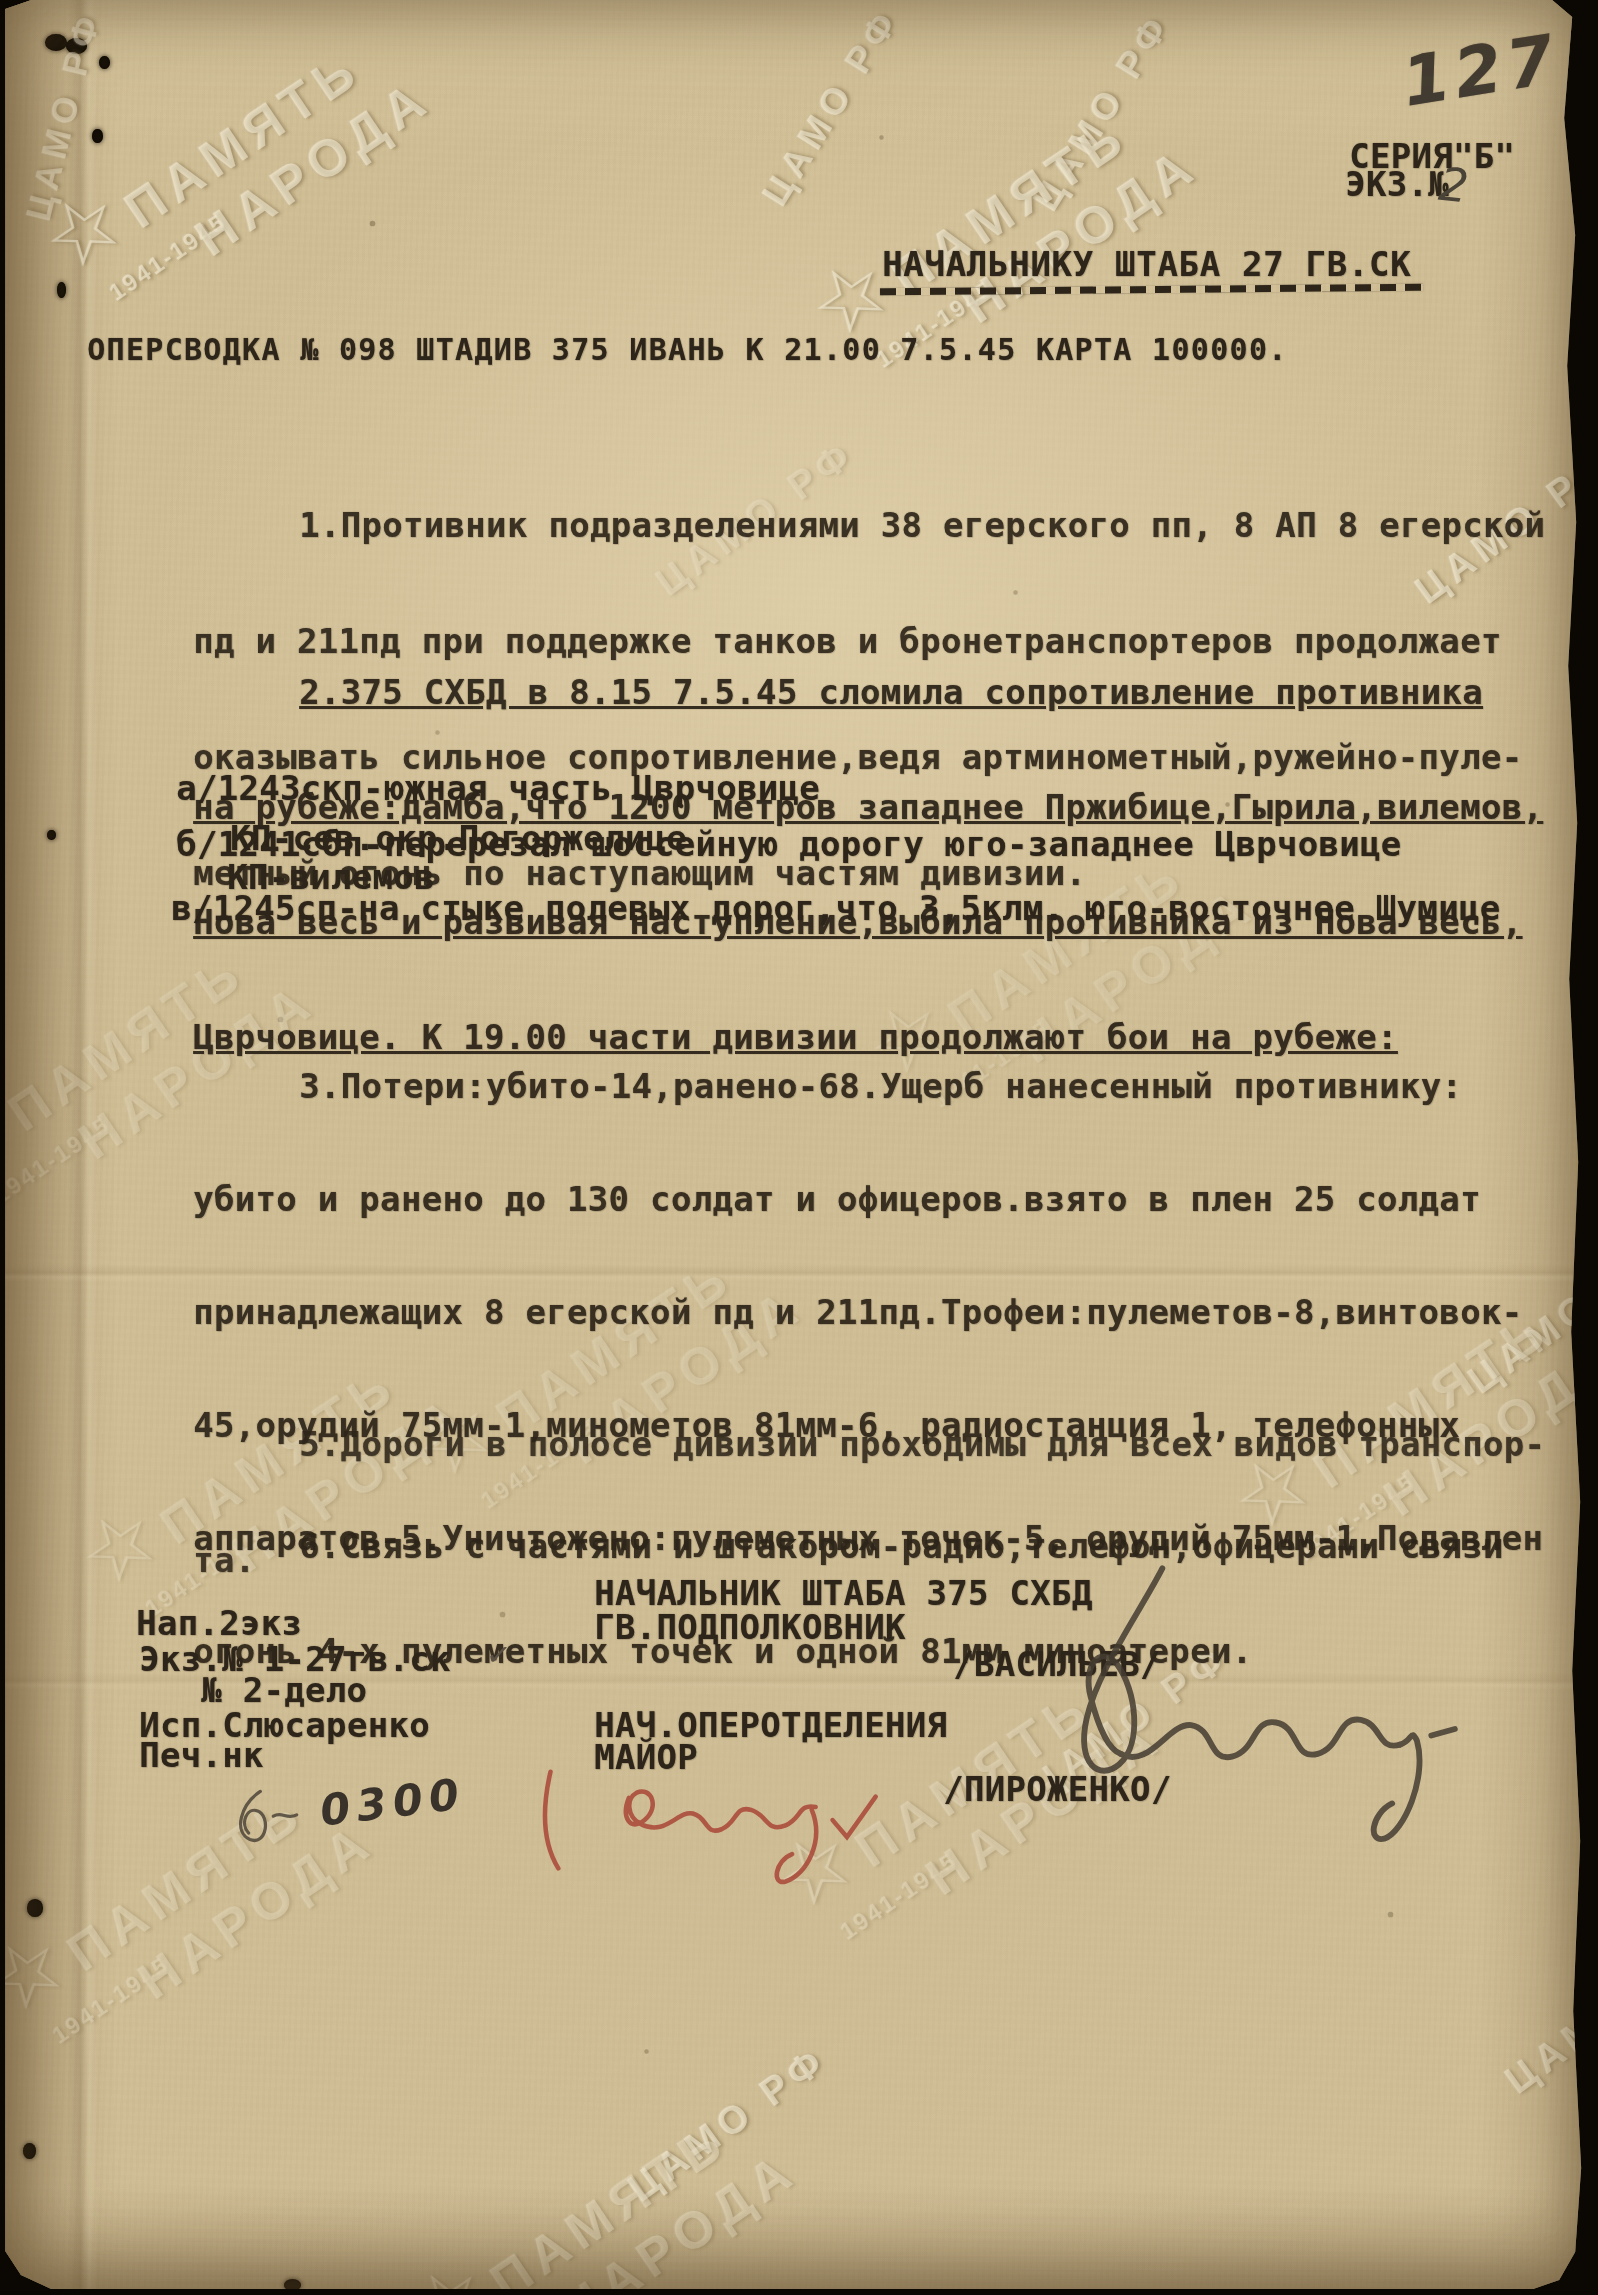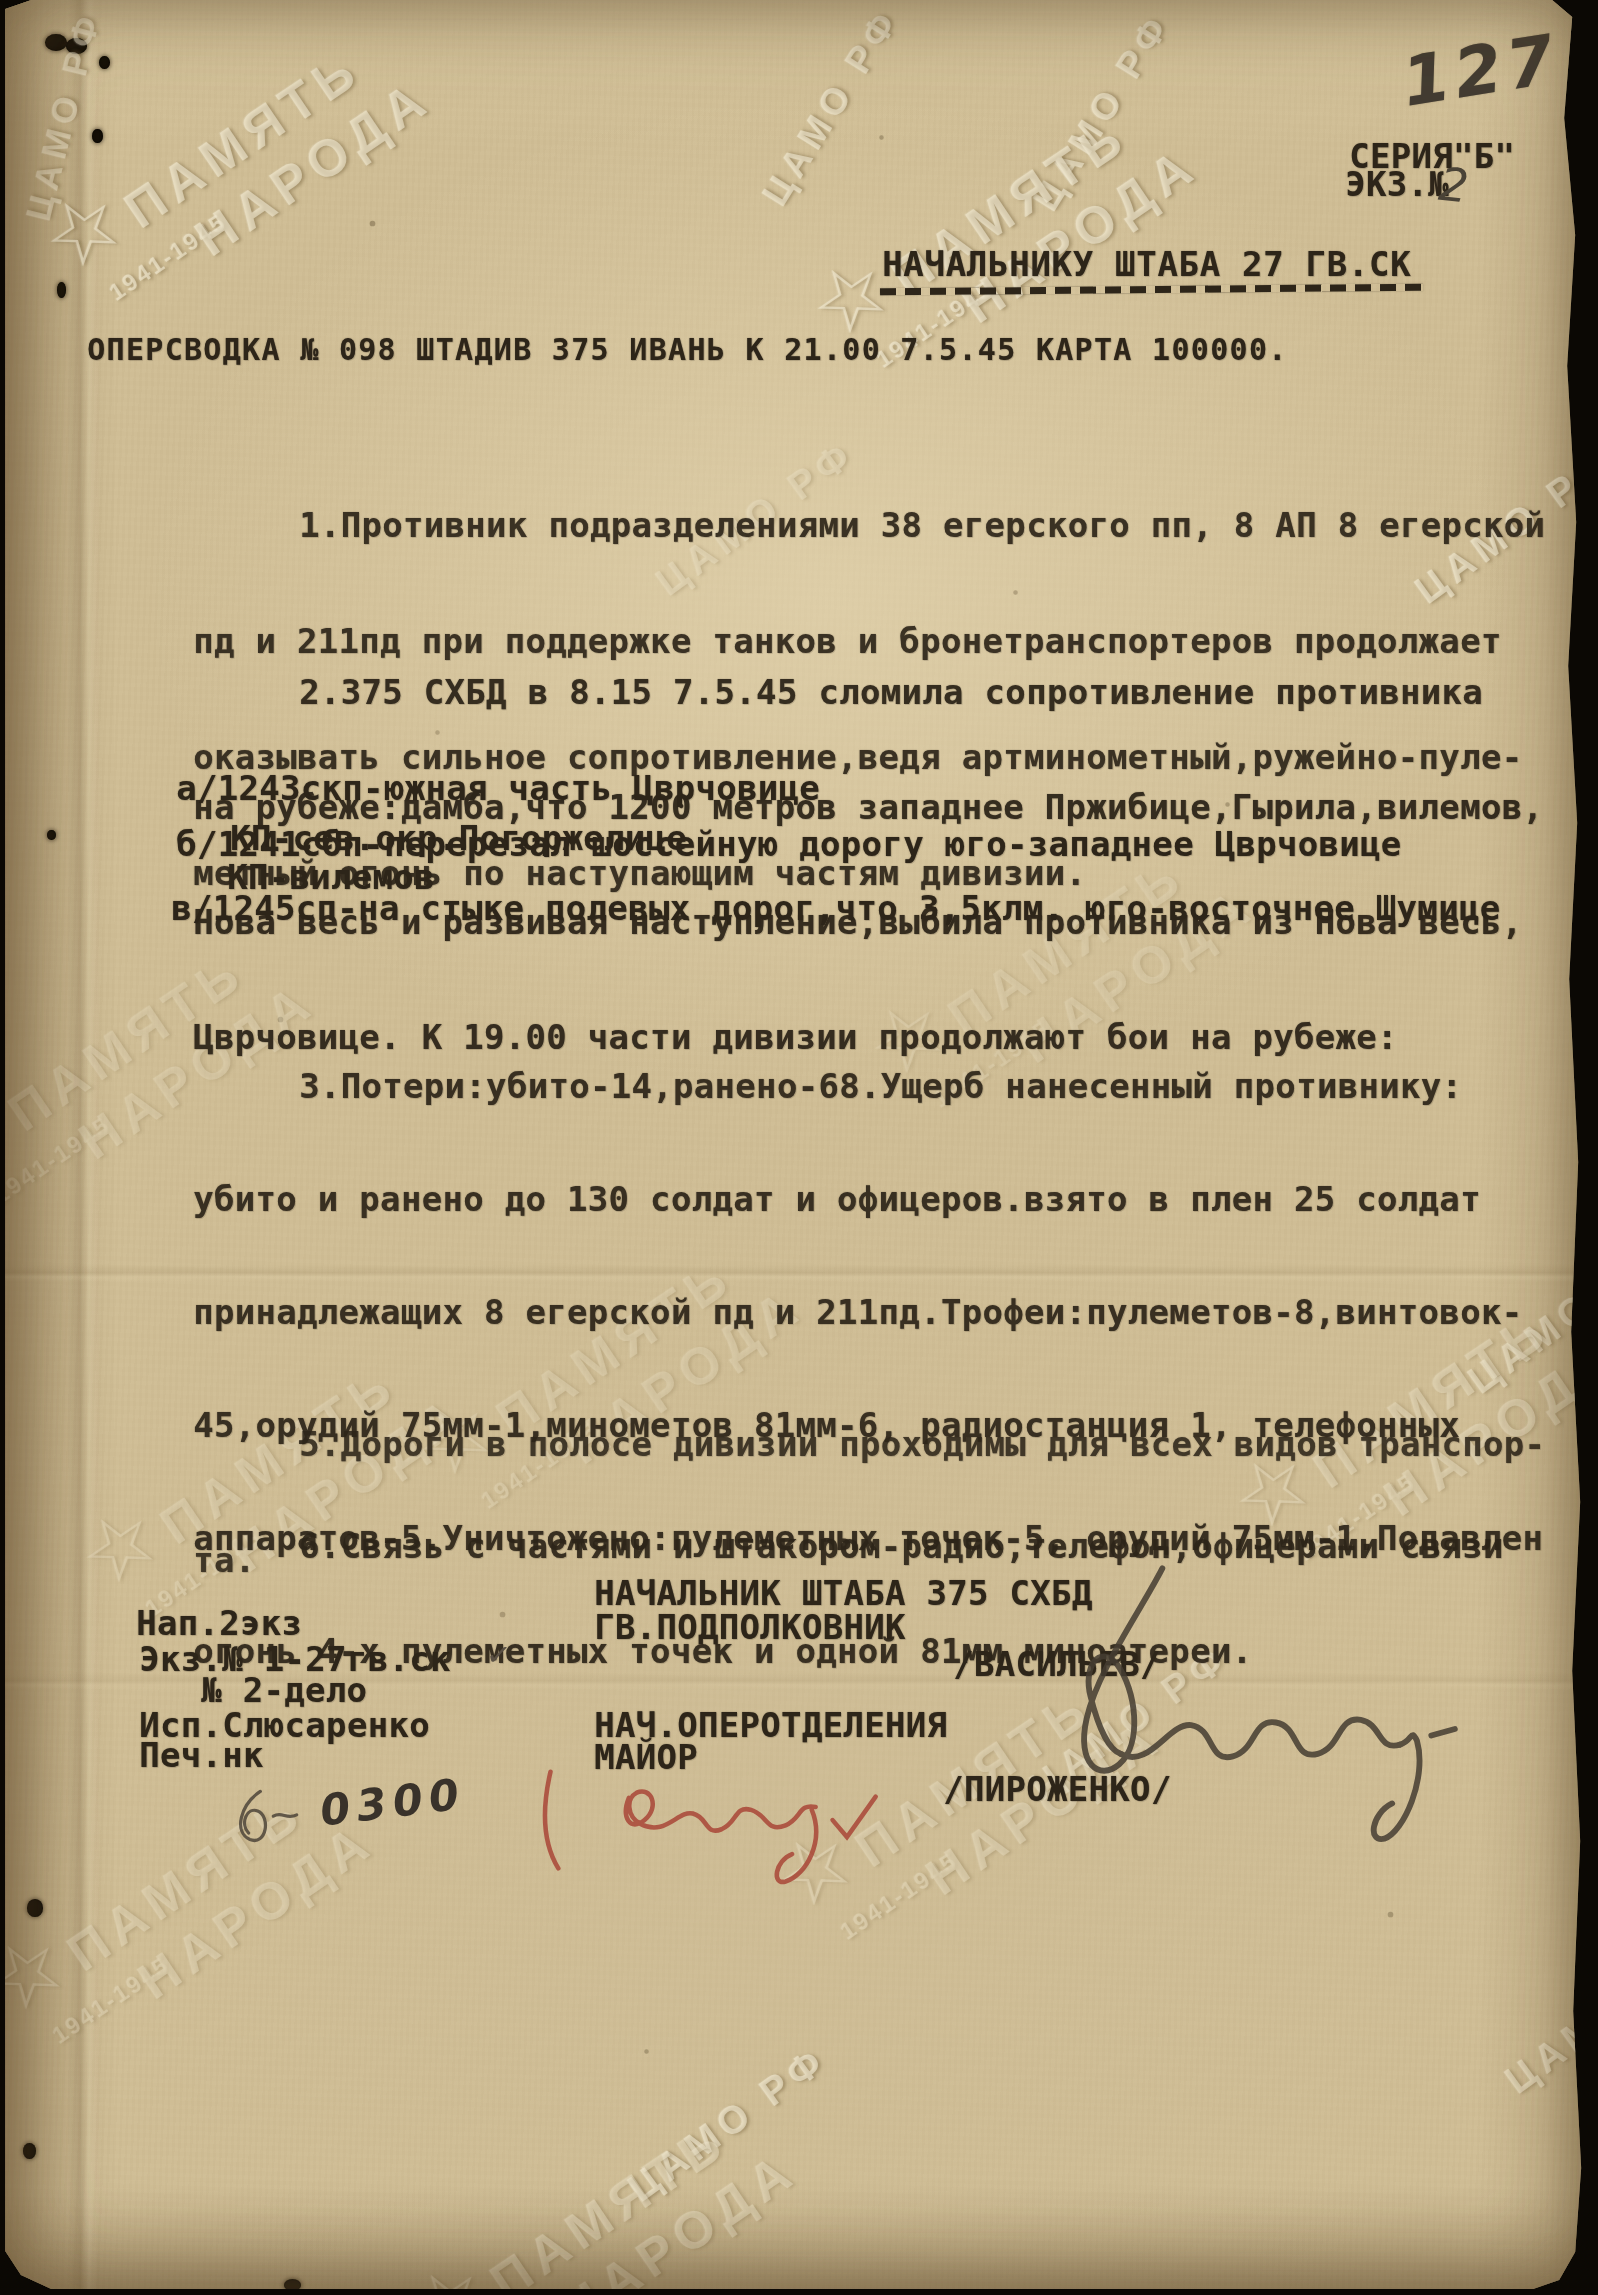--- a/index.html
+++ b/index.html
@@ -46,21 +46,21 @@
   .wm-mem span{position:absolute;display:block;}
   .wm-mem .wms{left:0;top:0;font-size:86px;font-weight:400;}
   .wm-mem .wmy{left:26px;top:107px;font-size:23.5px;letter-spacing:2.6px;}
   .wm-mem .wm1{left:86px;top:34px;font-size:52px;letter-spacing:7.8px;}
   .wm-mem .wm2{left:129px;top:97px;font-size:52px;letter-spacing:7.8px;}
   
   .typed{position:absolute;font-family:"DejaVu Sans Mono","Liberation Mono",monospace;
      font-weight:700;font-size:34px;color:#2d2519;letter-spacing:0.3px;white-space:pre;
      text-shadow:0 0 1.3px rgba(45,37,25,.55), 1px 0.7px 0 rgba(45,37,25,.12);}
   .para .ln{display:block;}
-  .lh55 .ln{line-height:36px;} .lh54 .ln{line-height:35px;} .lh51 .ln{line-height:33px;} .lh52 .ln{line-height:34px;}
+  .lh55 .ln{line-height:36px;} .lh54 .ln{line-height:35px;text-decoration:underline;} .lh51 .ln{line-height:33px;} .lh52 .ln{line-height:34px;}
   .ind{margin-left:106px;}
   .title{font-size:30px;letter-spacing:1.3px;}
   .addr{letter-spacing:0.7px;}
   .dashes{position:absolute;left:875px;top:286px;width:543px;height:6.5px;transform:rotate(-.5deg);
      background:repeating-linear-gradient(90deg,#2d2519 0 15.7px, rgba(0,0,0,0) 15.7px 25px);
      box-shadow:0 0 1.3px rgba(45,37,25,.5);}
   
   .hw{position:absolute;font-family:"DejaVu Sans",sans-serif;color:#3e362b;}
   #pagenum{left:1397px;top:31px;font-size:68px;font-style:italic;font-weight:700;transform:rotate(-9deg);
      color:#433c32;text-shadow:0 0 1.3px rgba(60,52,40,.5);letter-spacing:5.2px;}

